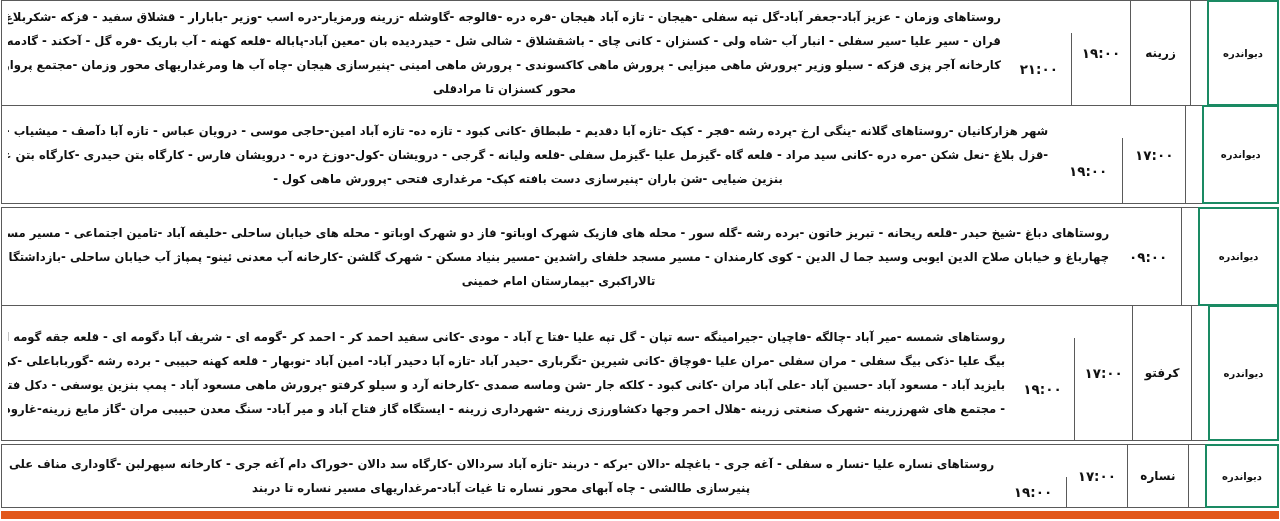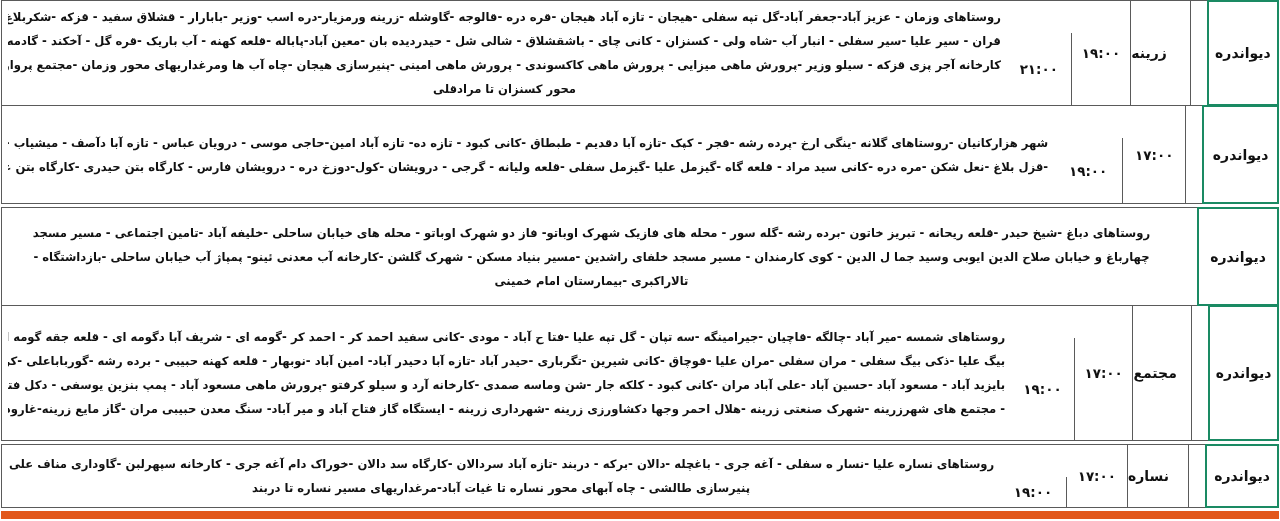--- a/index.html
+++ b/index.html
@@ -9,22 +9,22 @@
   .block{border:1px solid #5a5a5a;margin:0 0 3px 0;background:#fff;}
   .row{display:flex;flex-direction:row;align-items:stretch;}
   .row + .row{border-top:1px solid #5a5a5a;}
   .cell{box-sizing:border-box;display:flex;flex-direction:column;
         justify-content:center;align-items:center;overflow:hidden;}
   .desc-cell{flex:1 1 auto;border-left:0;padding:2px 6px;}
   .desc-line{width:100%;text-align:center;font-size:11.6px;line-height:24px;
              white-space:nowrap;overflow:hidden;}
   .end-cell{width:74px;border-right:1px solid #5a5a5a;font-size:13.5px;margin-top:32px;}
   .start-cell{width:68px;border-right:1px solid #5a5a5a;font-size:13.5px;}
-  .area-cell{width:68px;border-right:1px solid #5a5a5a;font-size:14px;align-items:flex-end;}
-  .county-cell{width:82px;border:2px solid #1a8a63;font-size:14px;
+  .area-cell{width:68px;border-right:1px solid #5a5a5a;font-size:12px;}
+  .county-cell{width:82px;border:2px solid #1a8a63;font-size:10px;
                margin:-1px -1px -1px 16px;background:#fff;z-index:2;}
   .time-text,.area-text,.county-text{text-align:center;}
   #bottom-bar{width:1278px;height:8px;margin:2px auto 0 auto;}
 </style>
 </head>
 <body>
 
 <div id="table-root">
     <div class="block">
       <div class="row" style="height: 104px;">
@@ -53,40 +53,44 @@
         </div>
         <div class="cell start-cell">
           <div class="time-text">۱۷:۰۰</div>
         </div>
         <div class="cell end-cell">
           <div class="time-text">۱۹:۰۰</div>
         </div>
         <div class="cell desc-cell">
           <div class="desc-line">شهر هزارکانیان -روستاهای گلانه -ینگی ارخ -پرده رشه -قجر - کپک -تازه آبا دقدیم - طبطاق -کانی کبود - تازه ده- تازه آباد امین-حاجی موسی - درویان عباس - تازه آبا دآصف - میشیاب - گاو آهن نو</div>
           <div class="desc-line">-قزل بلاغ -نعل شکن -مره دره -کانی سید مراد - قلعه گاه -گیزمل علیا -گیزمل سفلی -قلعه ولیانه - گرجی - درویشان -کول-دوزخ دره - درویشان فارس - کارگاه بتن حیدری -کارگاه بتن عصمی - -پمپ</div>
+          <div class="desc-line">بنزین ضیایی -شن باران -پنیرسازی دست بافته کپک- مرغداری فتحی -پرورش ماهی کول -</div>
         </div>
       </div>
     </div>
     <div class="block">
       <div class="row" style="height: 97px;">
         <div class="cell county-cell">
           <div class="time-text">دیواندره</div>
+        </div>
+        <div class="cell start-cell">
+          <div class="time-text">۰۹:۰۰</div>
         </div>
         <div class="cell desc-cell">
           <div class="desc-line">روستاهای دباغ -شیخ حیدر -قلعه ریحانه - تبریز خاتون -برده رشه -گله سور - محله های فازیک شهرک اوباتو- فاز دو شهرک اوباتو - محله های خیابان ساحلی -خلیفه آباد -تامین اجتماعی - مسیر مسجد</div>
           <div class="desc-line">چهارباغ و خیابان صلاح الدین ایوبی وسید جما ل الدین - کوی کارمندان - مسیر مسجد خلفای راشدین -مسیر بنیاد مسکن - شهرک گلشن -کارخانه آب معدنی ئینو- پمپاژ آب خیابان ساحلی -بازداشتگاه -</div>
           <div class="desc-line">تالاراکبری -بیمارستان امام خمینی</div>
         </div>
       </div>
       <div class="row" style="height: 134px;">
         <div class="cell county-cell">
           <div class="time-text">دیواندره</div>
         </div>
         <div class="cell area-cell">
-          <div class="time-text">مجتمع</div>
+          <div class="time-text">کرفتو</div>
         </div>
         <div class="cell start-cell">
           <div class="time-text">۱۷:۰۰</div>
         </div>
         <div class="cell end-cell">
           <div class="time-text">۱۹:۰۰</div>
         </div>
         <div class="cell desc-cell">
           <div class="desc-line">روستاهای شمسه -میر آباد -چالگه -قاچیان -جیرامینگه -سه تپان - گل تپه علیا -فتا ح آباد - مودی -کانی سفید احمد کر - احمد کر -گومه ای - شریف آبا دگومه ای - قلعه جقه گومه ای -خاکی بیگ -ذکی</div>
           <div class="desc-line">بیگ علیا -ذکی بیگ سفلی - مران سفلی -مران علیا -قوچاق -کانی شیرین -تگرباری -حیدر آباد -تازه آبا دحیدر آباد- امین آباد -نوبهار - قلعه کهنه حبیبی - برده رشه -گورباباعلی -کرفتو - یوزباشکندی -</div>

